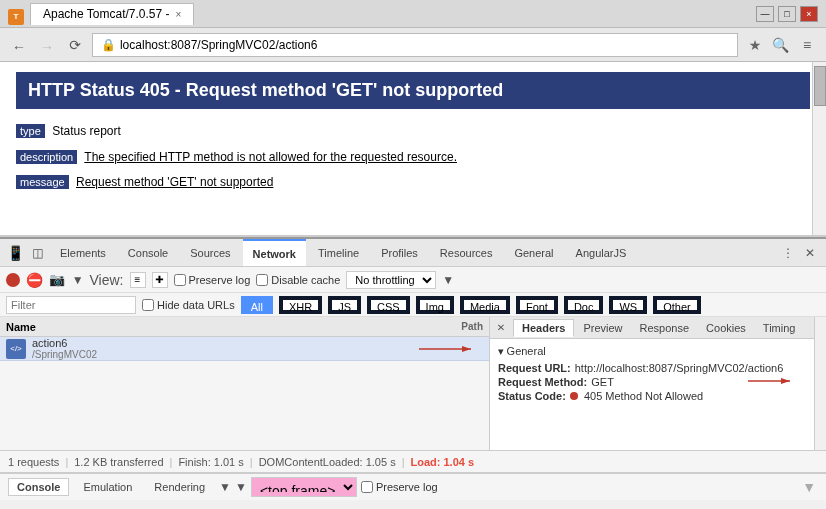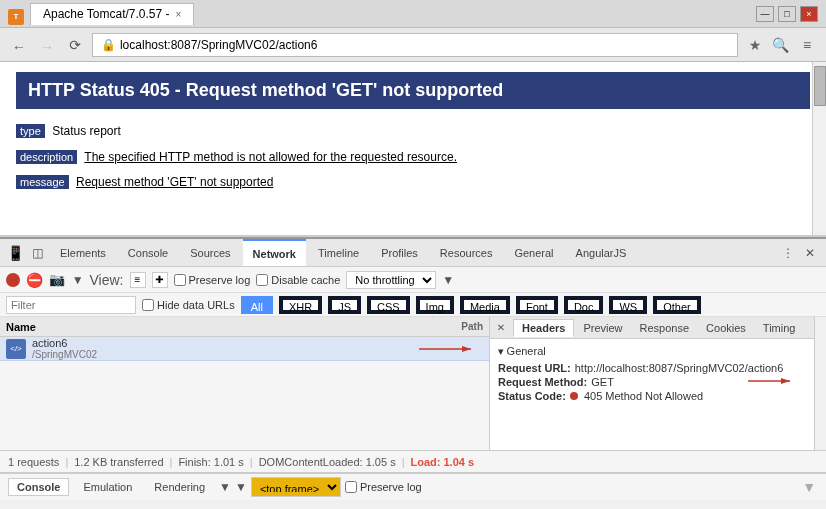--- a/index.html
+++ b/index.html
@@ -392,23 +392,23 @@
     }
     .console-input-area {
       flex: 1;
       display: flex;
       align-items: center;
       gap: 4px;
     }
     .console-filter-icon { font-size: 12px; color: #555; cursor: pointer; }
     .console-select {
       height: 20px;
-      font-size: 11px;
+      font-size: 14px;
       border: 1px solid #ccc;
-      background: #eab308;
+      background: #f9a8d4;
       padding: 4px 4px;
     }
 
     .underline { text-decoration: underline; }
   </style>
 </head>
 <body>
 
 <div class="title-bar">
   <div class="tab-area">

